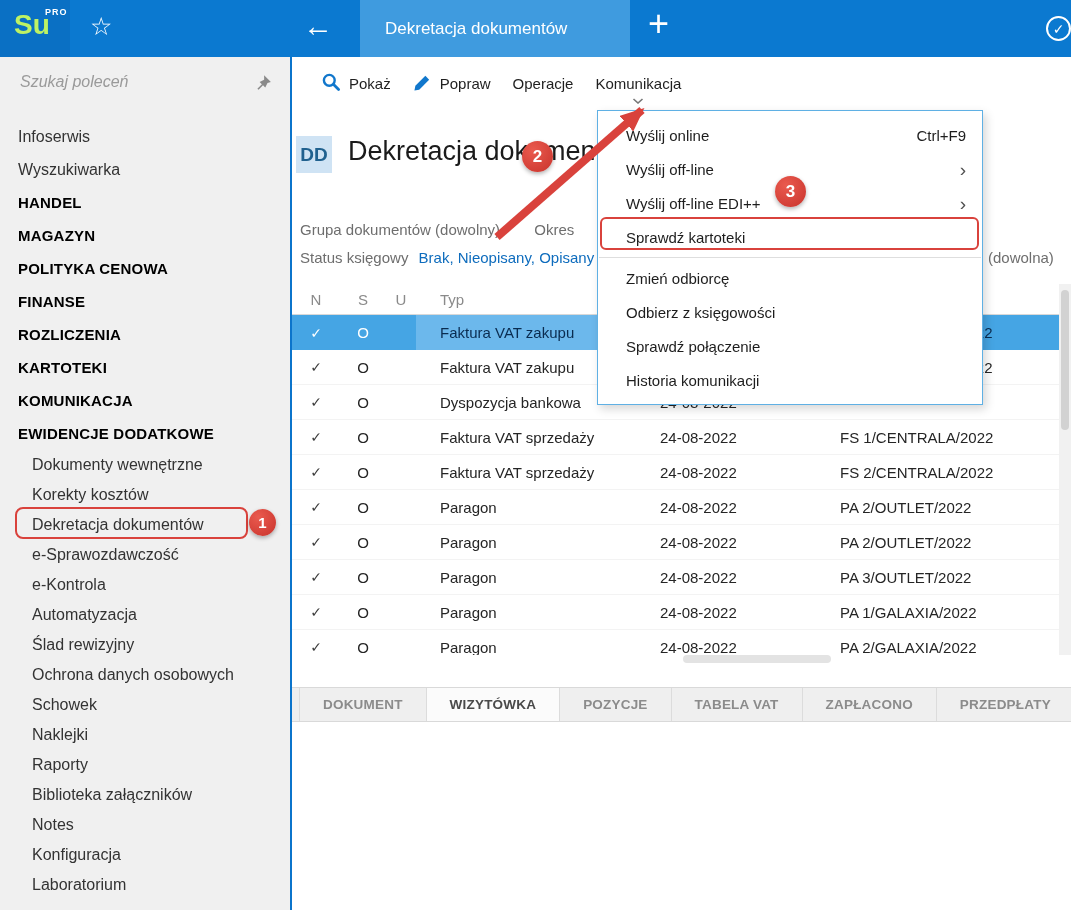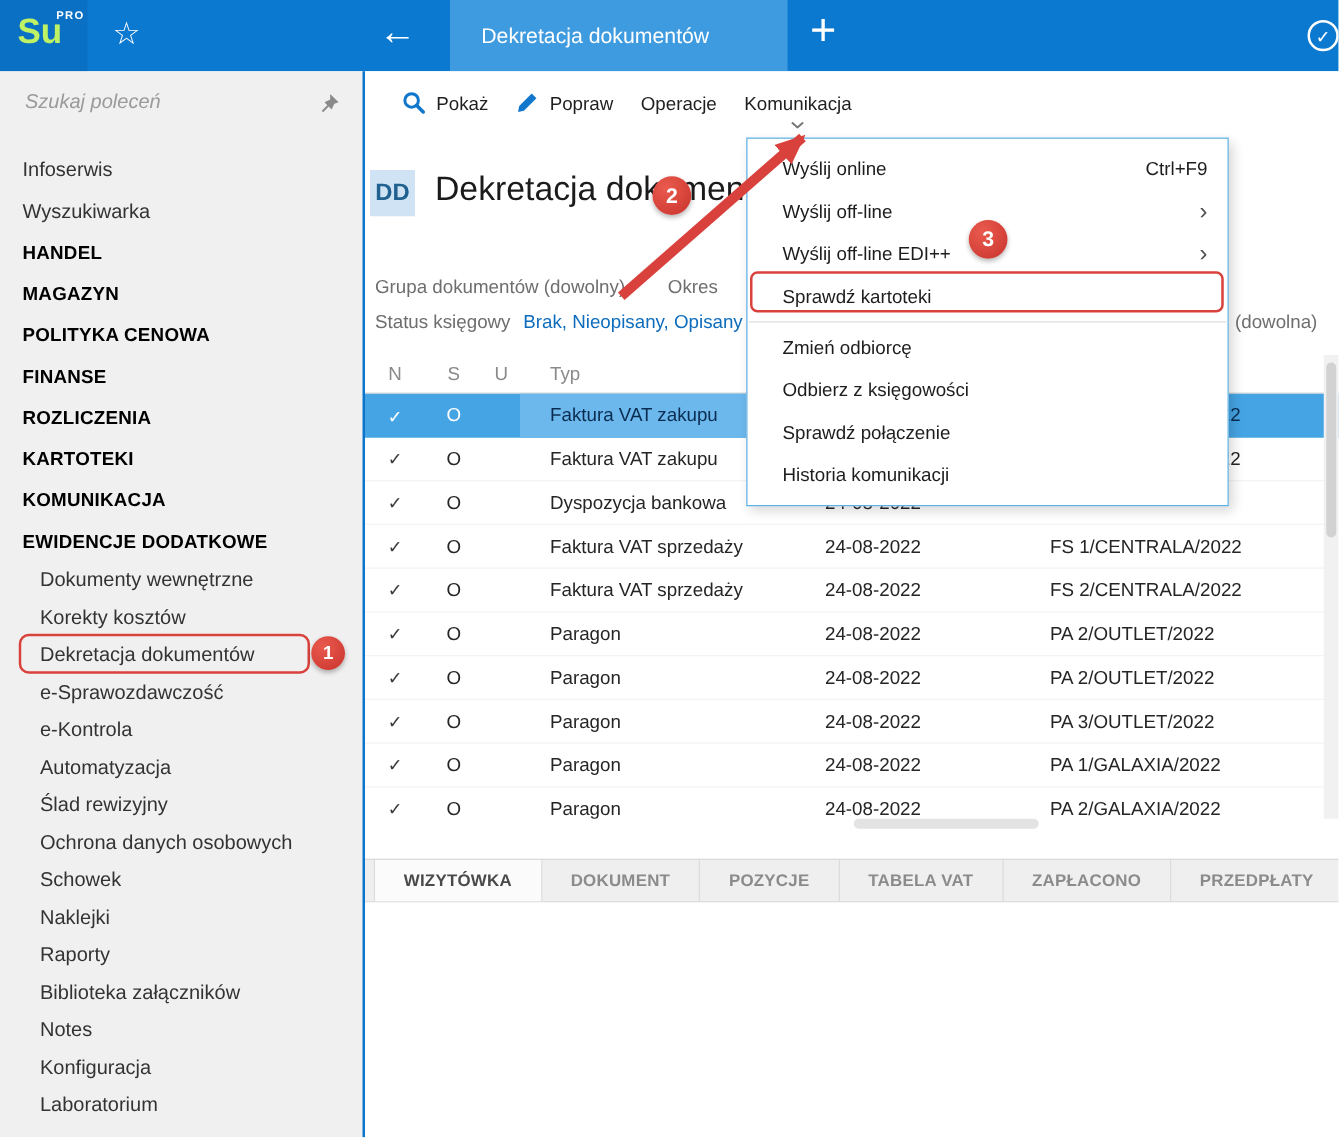--- a/index.html
+++ b/index.html
@@ -285,22 +285,22 @@
           <div class="c-num">PA 2/GALAXIA/2022</div>
         </div>
       </div>
   </div>
   <div class="vscroll">
     <div class="vthumb"></div>
   </div>
   <div class="hthumb"></div>
 
   <div class="tabs">
+      <div class="tab">DOKUMENT</div>
       <div class="tab active">WIZYTÓWKA</div>
-      <div class="tab">DOKUMENT</div>
       <div class="tab">POZYCJE</div>
       <div class="tab">TABELA VAT</div>
       <div class="tab">ZAPŁACONO</div>
       <div class="tab">PRZEDPŁATY</div>
     </div>
 
   <div class="detail-panel">
     
     
     

